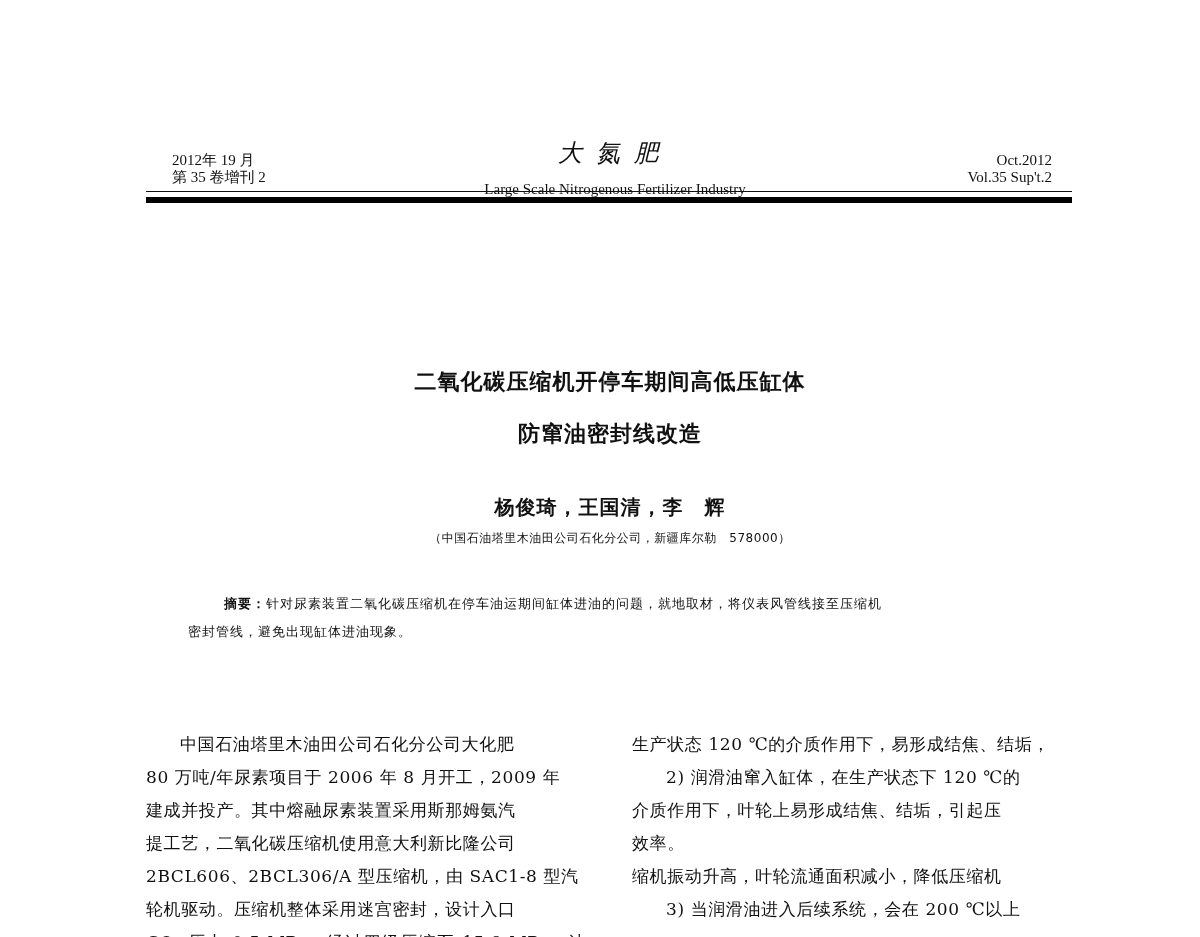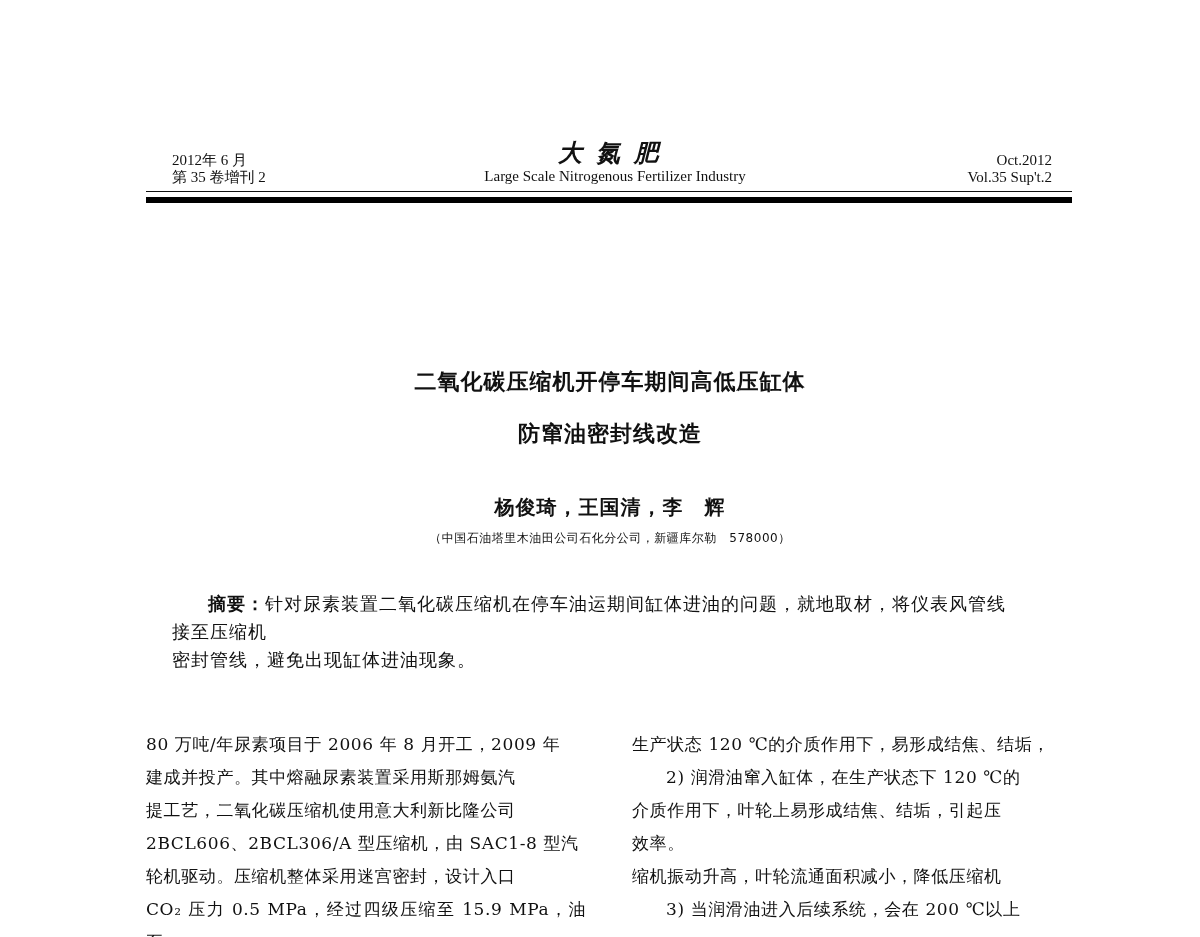--- a/index.html
+++ b/index.html
@@ -7,58 +7,58 @@
       width: 1200px; height: 937px; overflow: hidden;
       background: #ffffff; color: #111111;
       font-family: "DejaVu Serif", "Liberation Serif", serif;
       position: relative;
     }
     .page { position: absolute; left: 0; top: 0; width: 1200px; height: 937px; }
 
     
     .hdr-left { position: absolute; left: 172px; top: 152px; font-size: 15px; line-height: 17px; font-family: "Liberation Serif", serif; }
     .hdr-center { position: absolute; left: 440px; width: 350px; top: 140px; text-align: center; }
-    .hdr-logo { font-family: "DejaVu Serif", serif; font-weight: bold; font-style: italic; font-size: 24px; line-height: 26px; letter-spacing: 14px; }
-    .hdr-journal { font-family: "Liberation Serif", serif; font-size: 15px; line-height: 17px; margin-top: 2px; }
+    .hdr-logo { font-family: "DejaVu Serif", serif; font-weight: normal; font-style: italic; font-size: 24px; line-height: 26px; letter-spacing: 14px; }
+    .hdr-journal { font-family: "Liberation Serif", serif; font-size: 15px; line-height: 17px; margin-top: 15px; }
     .hdr-right { position: absolute; right: 148px; top: 152px; font-size: 15px; line-height: 17px; text-align: right; font-family: "Liberation Serif", serif; }
     .rule-thin { position: absolute; left: 146px; width: 926px; top: 191px; height: 1px; background: #111; }
     .rule-thick { position: absolute; left: 146px; width: 926px; top: 197px; height: 6px; background: #000; }
 
     
     .title { position: absolute; left: 200px; width: 820px; top: 356px; text-align: center;
       font-family: "DejaVu Sans", sans-serif; font-weight: bold; font-size: 22px; line-height: 52px; letter-spacing: 1px; }
     .authors { position: absolute; left: 300px; width: 620px; top: 497px; text-align: center;
       font-family: "DejaVu Sans", sans-serif; font-weight: bold; font-size: 20px; line-height: 20px; letter-spacing: 1px; }
     .affil { position: absolute; left: 300px; width: 620px; top: 530px; text-align: center;
       font-family: "DejaVu Sans", sans-serif; font-size: 12px; line-height: 16px; letter-spacing: 0.5px; }
 
     
-    .abstract { position: absolute; left: 172px; width: 850px; top: 590px;
-      font-family: "DejaVu Sans", sans-serif; font-size: 18px; line-height: 28px; letter-spacing: 1px; }
+    .abstract { position: absolute; left: 188px; width: 850px; top: 590px;
+      font-family: "DejaVu Sans", sans-serif; font-size: 13px; line-height: 28px; letter-spacing: 1px; }
     .abstract .lead { font-weight: bold; }
     .abs-line1 { text-indent: 36px; }
     .kw { position: absolute; left: 224px; top: 647px; font-family: "DejaVu Sans", sans-serif; font-size: 13px; line-height: 20px; letter-spacing: 1px; }
     .kw .lead { font-weight: bold; }
     .kw .term { margin-right: 16px; }
 
     
     .col { position: absolute; top: 728px; width: 440px;
       font-family: "DejaVu Serif", serif; font-size: 17px; line-height: 33px; letter-spacing: 0.6px; text-align: justify; }
     .col-left { left: 146px; }
     .col-right { left: 632px; }
     .col p { margin: 0; }
     .indent { text-indent: 2em; }
   </style>
 </head>
 <body>
 
 <div class="page">
 
   <div class="hdr-left">
-    <div>2012年 6 月</div>
+    <div>2012年 19 月</div>
     <div>第 35 卷增刊 2</div>
   </div>
 
   <div class="hdr-center">
     <div class="hdr-logo">大氮肥</div>
     <div class="hdr-journal">Large Scale Nitrogenous Fertilizer Industry</div>
   </div>
 
   <div class="hdr-right">
     <div>Oct.2012</div>
@@ -76,20 +76,21 @@
   <div class="authors">杨俊琦，王国清，李　辉</div>
   <div class="affil">（中国石油塔里木油田公司石化分公司，新疆库尔勒　578000）</div>
 
   <div class="abstract">
     <div class="abs-line1"><span class="lead">摘要：</span><span>针对尿素装置二氧化碳压缩机在停车油运期间缸体进油的问题，就地取材，将仪表风管线接至压缩机</span></div>
     <div>密封管线，避免出现缸体进油现象。</div>
   </div>
 
 
   <div class="col col-left">
+    <p class="indent">中国石油塔里木油田公司石化分公司大化肥</p>
     <p>80 万吨/年尿素项目于 2006 年 8 月开工，2009 年</p>
     <p>建成并投产。其中熔融尿素装置采用斯那姆氨汽</p>
     <p>提工艺，二氧化碳压缩机使用意大利新比隆公司</p>
     <p>2BCL606、2BCL306/A 型压缩机，由 SAC1-8 型汽</p>
     <p>轮机驱动。压缩机整体采用迷宫密封，设计入口</p>
     <p>CO₂ 压力 0.5 MPa，经过四级压缩至 15.9 MPa，油泵</p>
   </div>
 
   <div class="col col-right">
     <p>生产状态 120 ℃的介质作用下，易形成结焦、结垢，</p>

